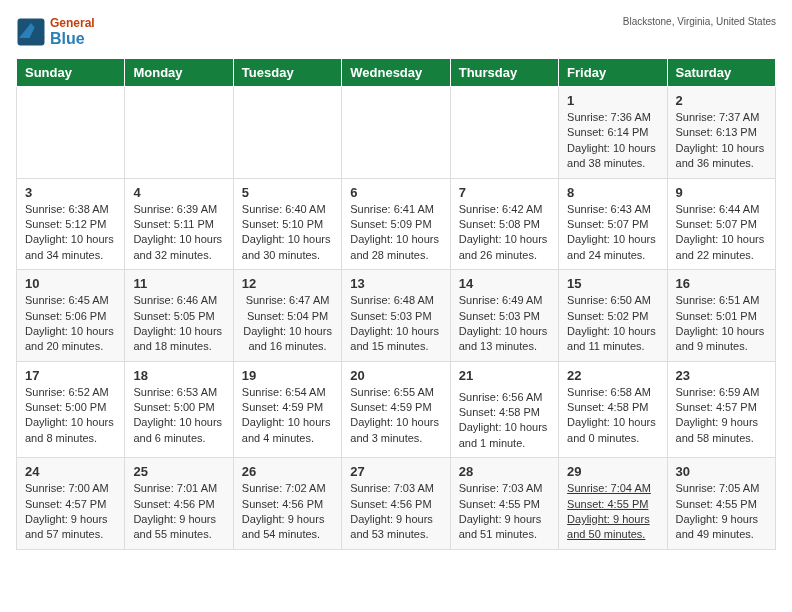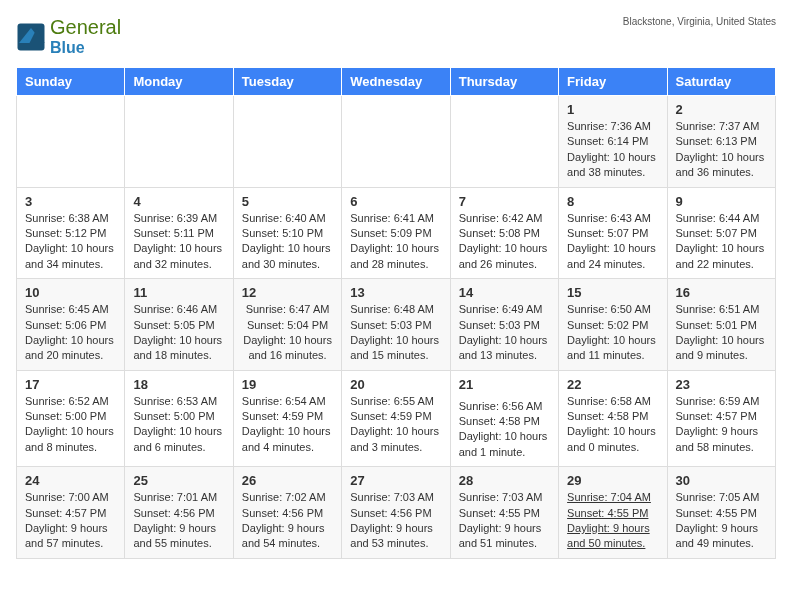--- a/index.html
+++ b/index.html
@@ -36,21 +36,21 @@
     .location {
       font-size: 10px;
       color: #555;
     }
     table {
       width: 100%;
       border-collapse: collapse;
       table-layout: fixed;
     }
     thead tr th {
-      background-color: #3b82f6;
+      background-color: #15803d;
       color: #fff;
       text-align: left;
       padding: 6px 8px;
       font-size: 13px;
       font-weight: bold;
       border: 1px solid #fff;
     }
     tbody tr td {
       vertical-align: top;
       padding: 6px 8px;
@@ -80,21 +80,21 @@
 <body>
 
 <div class="header">
   <div class="logo">
     <svg class="logo-icon" viewBox="0 0 40 40">
       <rect x="2" y="2" width="36" height="36" rx="4" fill="#1a5276"></rect>
       <polygon points="20,8 36,28 4,28" fill="#2980b9"></polygon>
       <polygon points="28,8 38,28 18,28" fill="#1a5276"></polygon>
     </svg>
     <div>
-      <div style="font-size:20px;font-weight:normal;color:#4d7c0f;">General</div>
+      <div style="font-size:12px;font-weight:bold;color:#c2410c;">General</div>
       <div style="font-size:16px;font-weight:bold;color:#2980b9;">Blue</div>
     </div>
   </div>
   <div class="title-area">
     <div class="location">Blackstone, Virginia, United States</div>
   </div>
 </div>
 
 <table>
   <thead>

